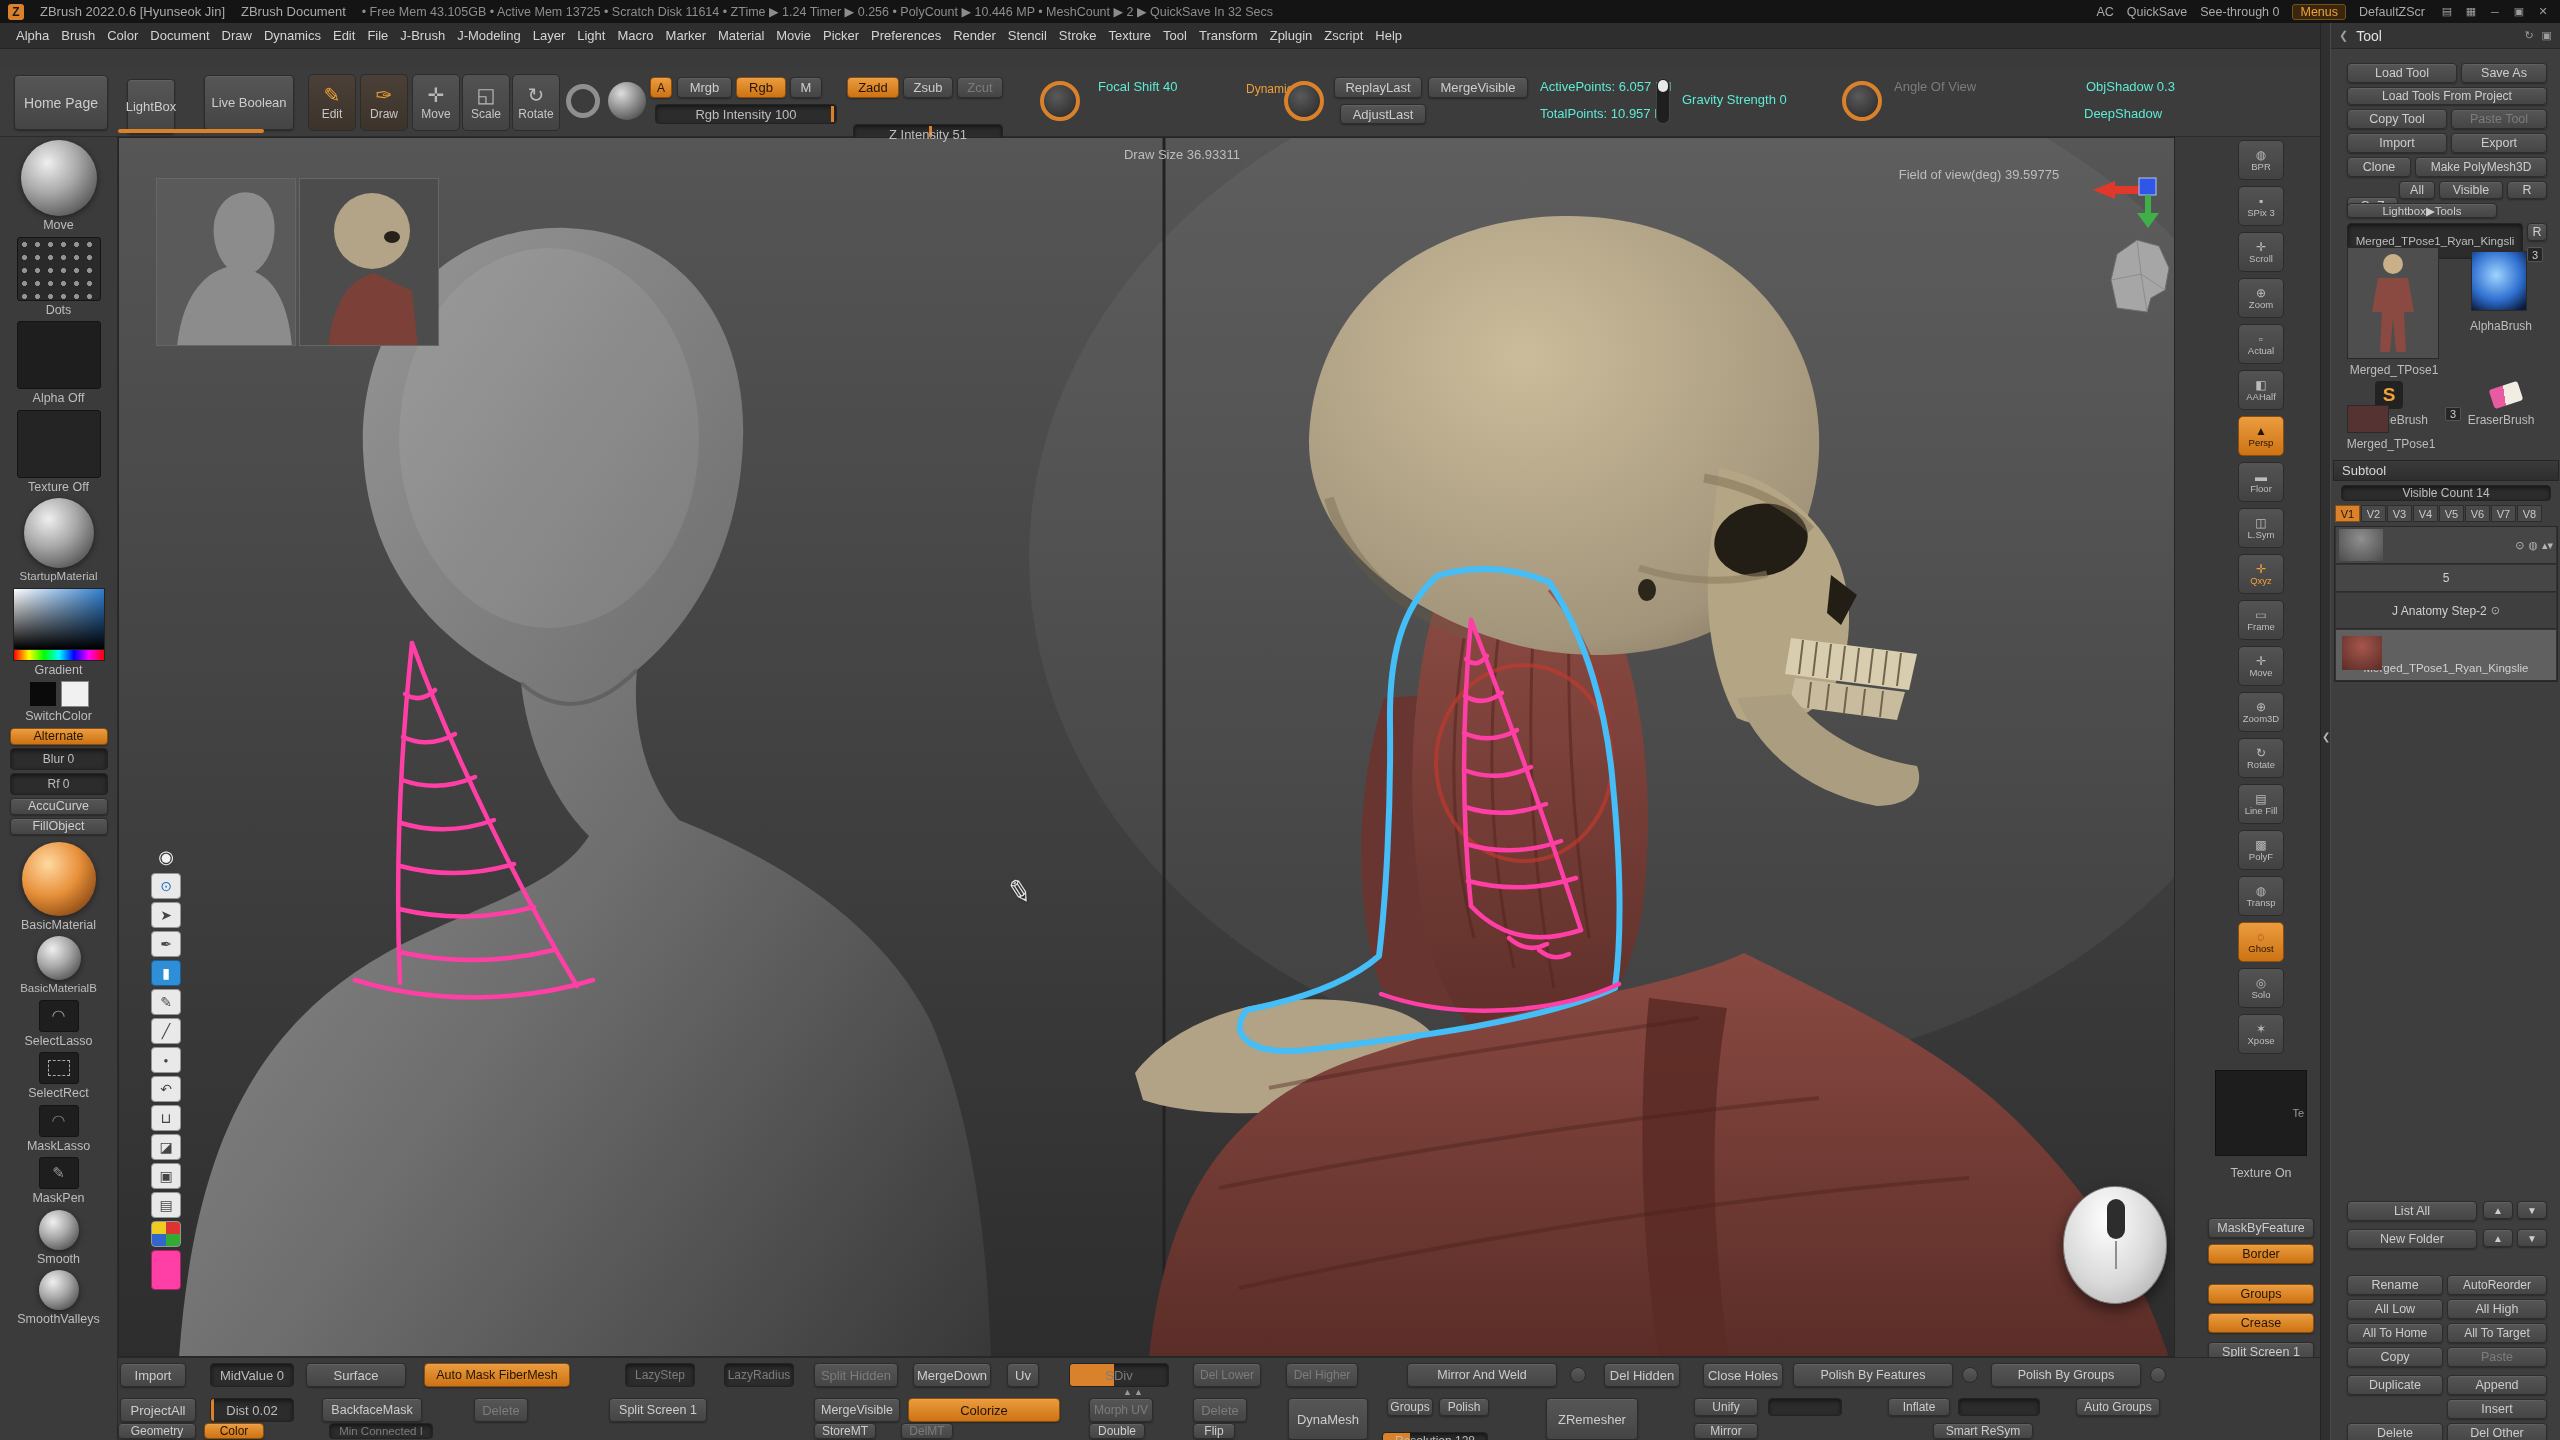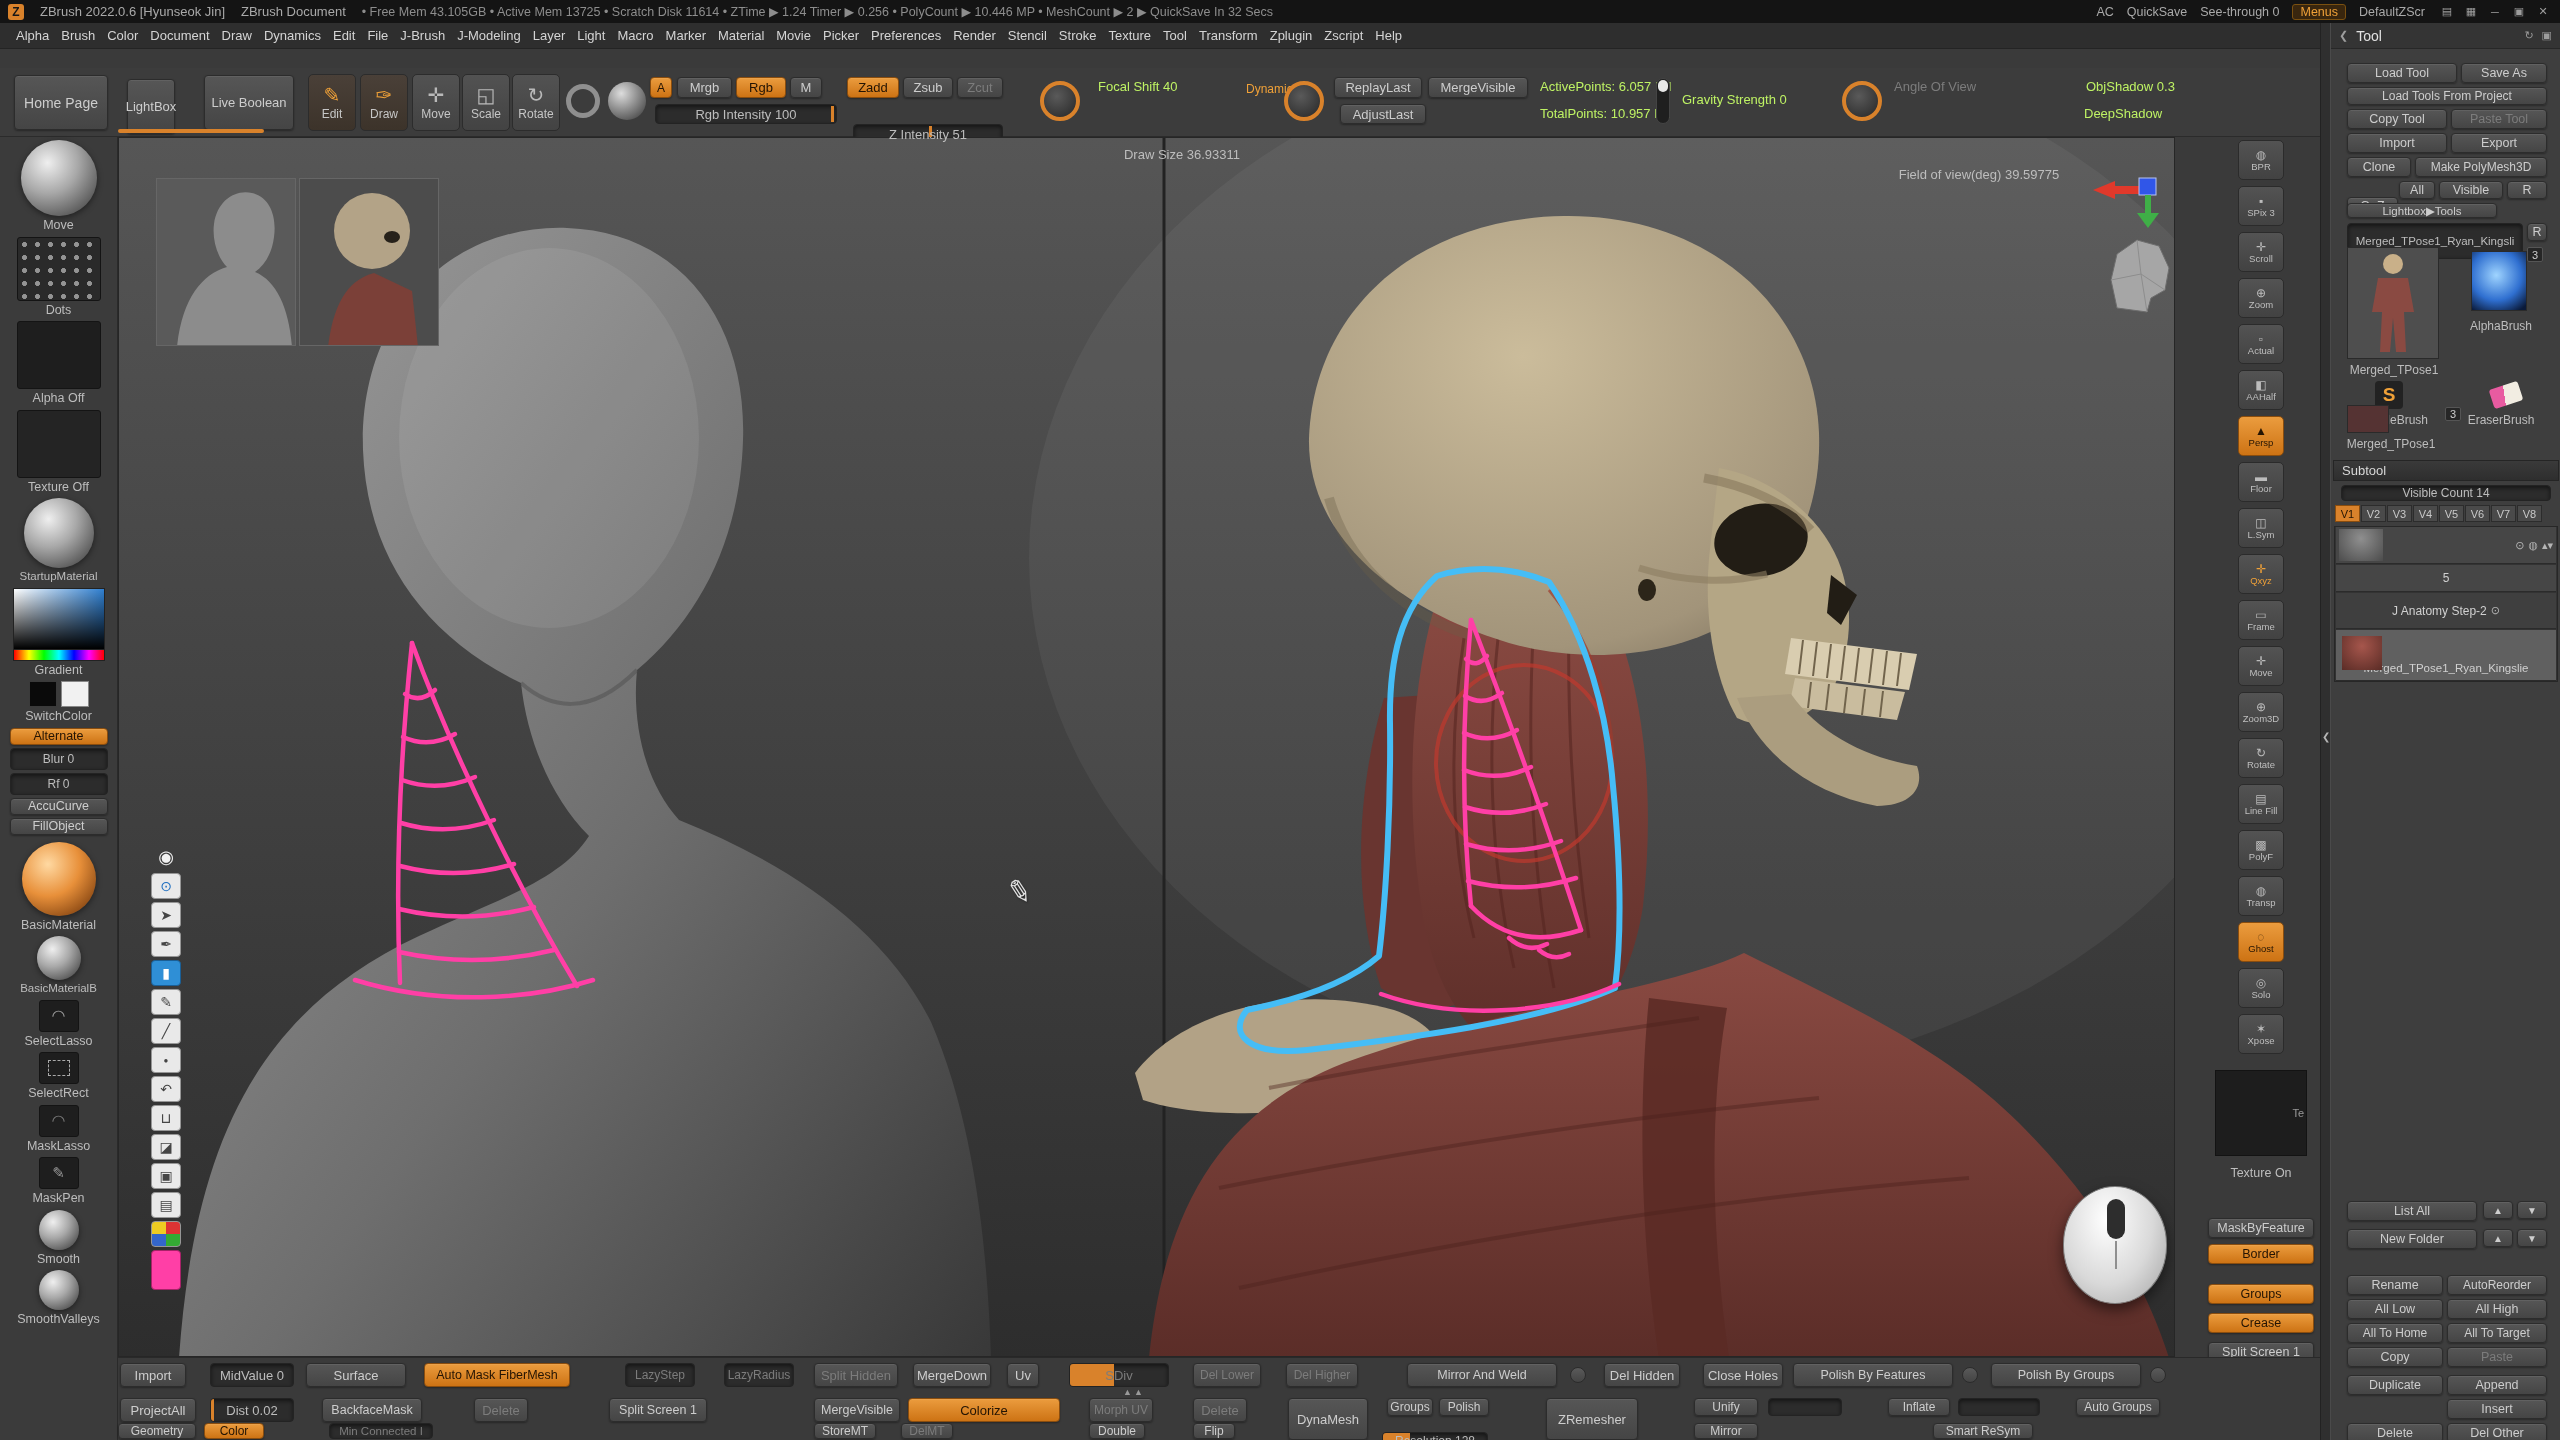--- a/index.html
+++ b/index.html
@@ -39,21 +39,21 @@
   .shelf{position:absolute;left:0;top:68px;height:69px;width:2330px;background:#3c3c3c;border-bottom:1px solid #2b2b2b}
   .tool-btn{position:absolute;top:6px;width:48px;height:57px;display:flex;flex-direction:column;align-items:center;
             justify-content:center;gap:2px;background:linear-gradient(#525252,#434343);border:1px solid #2c2c2c;border-radius:5px}
   .tool-btn .ti{font-size:20px;line-height:1;color:#b9b9b9}
   .tool-btn .tl{font-size:12px;color:#c6c6c6}
   .tool-btn.on{background:linear-gradient(#4a4038,#3c332a)}
   .tool-btn.on .ti{color:#f0a138}
   .ring{width:34px;height:34px;border-radius:50%;border:5px solid #8f8f8f;background:#3c3c3c}
   .sphere-ico{width:38px;height:38px;border-radius:50%;background:radial-gradient(circle at 35% 30%,#ddd,#8f8f8f 45%,#3a3a3a 95%)}
   .dial{width:40px;height:40px;border-radius:50%;border:4px solid #d9822b;background:radial-gradient(circle at 40% 35%,#5a5a5a,#262626)}
-  .shelf-txt{position:absolute;font-size:13px;color:#bef264;white-space:nowrap}
+  .shelf-txt{position:absolute;font-size:13px;color:#5eead4;white-space:nowrap}
   .shelf-txt.dim{color:#7c7c7c}
   
   .lefttray{position:absolute;left:0;top:137px;bottom:0;width:118px;background:#3b3b3b;border-right:1px solid #2a2a2a;
             display:flex;flex-direction:column;align-items:center;padding-top:3px}
   .lt-sphere{border-radius:50%;background:radial-gradient(circle at 35% 30%,#efefef,#a8a8a8 42%,#404040 92%);
              box-shadow:0 2px 6px rgba(0,0,0,.45);flex:0 0 auto}
   .lt-sphere.orange{background:radial-gradient(circle at 35% 30%,#ffd9a2,#e8903a 45%,#6e3308 94%)}
   .lt-box{background:#1e1e1e;border:1px solid #141414;border-radius:3px;flex:0 0 auto;display:flex;
           align-items:center;justify-content:center;color:#9a9a9a}
   .lt-label{font-size:12.5px;color:#bdbdbd;margin:3px 0 5px;text-align:center;line-height:1;flex:0 0 auto}

